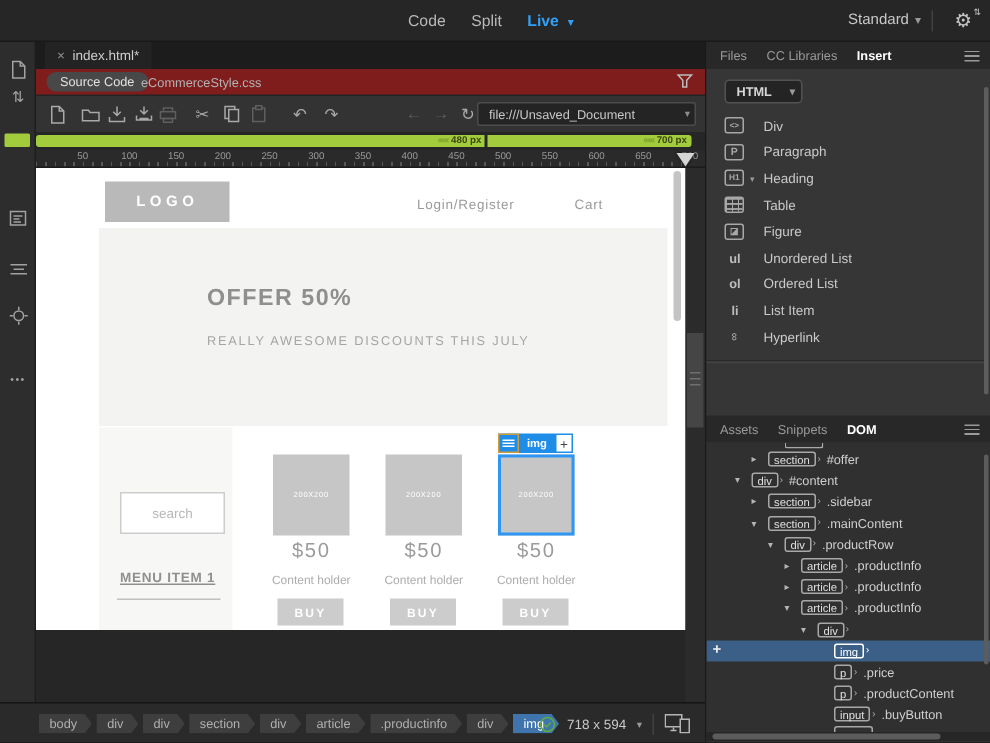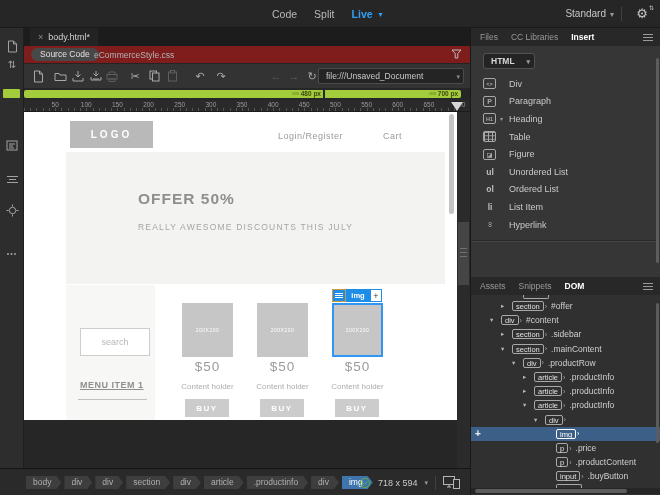--- a/index.html
+++ b/index.html
@@ -200,21 +200,21 @@
           <circle cx="6.5" cy="6.5" r="3.2" fill="none" stroke="#a2a2a2"></circle>
           <path d="M6.5 0.5v2.2M6.5 10.3v2.2M0.5 6.5h2.2M10.3 6.5h2.2" stroke="#a2a2a2"></path>
         </svg>
     </div>
     <div class="rail-ic" style="top:222px; font-size:7px; letter-spacing:1px;">•••</div>
   </div>
 
   <div id="doctabbar">
     <div id="doctab">
       <span class="close">×</span>
-      <span>body.html*</span>
+      <span>index.html*</span>
     </div>
   </div>
 
   <div id="relbar">
     <span id="srccode-pill">Source Code</span>
     <span id="cssfile">eCommerceStyle.css</span>
     <span id="funnel">
       <svg class="svgic" width="11" height="10" viewBox="0 0 11 10">
           <path d="M1 1h9L6.8 4.5V9H4.2V4.5z" fill="none" stroke="#bdbdbd"></path>
         </svg>

